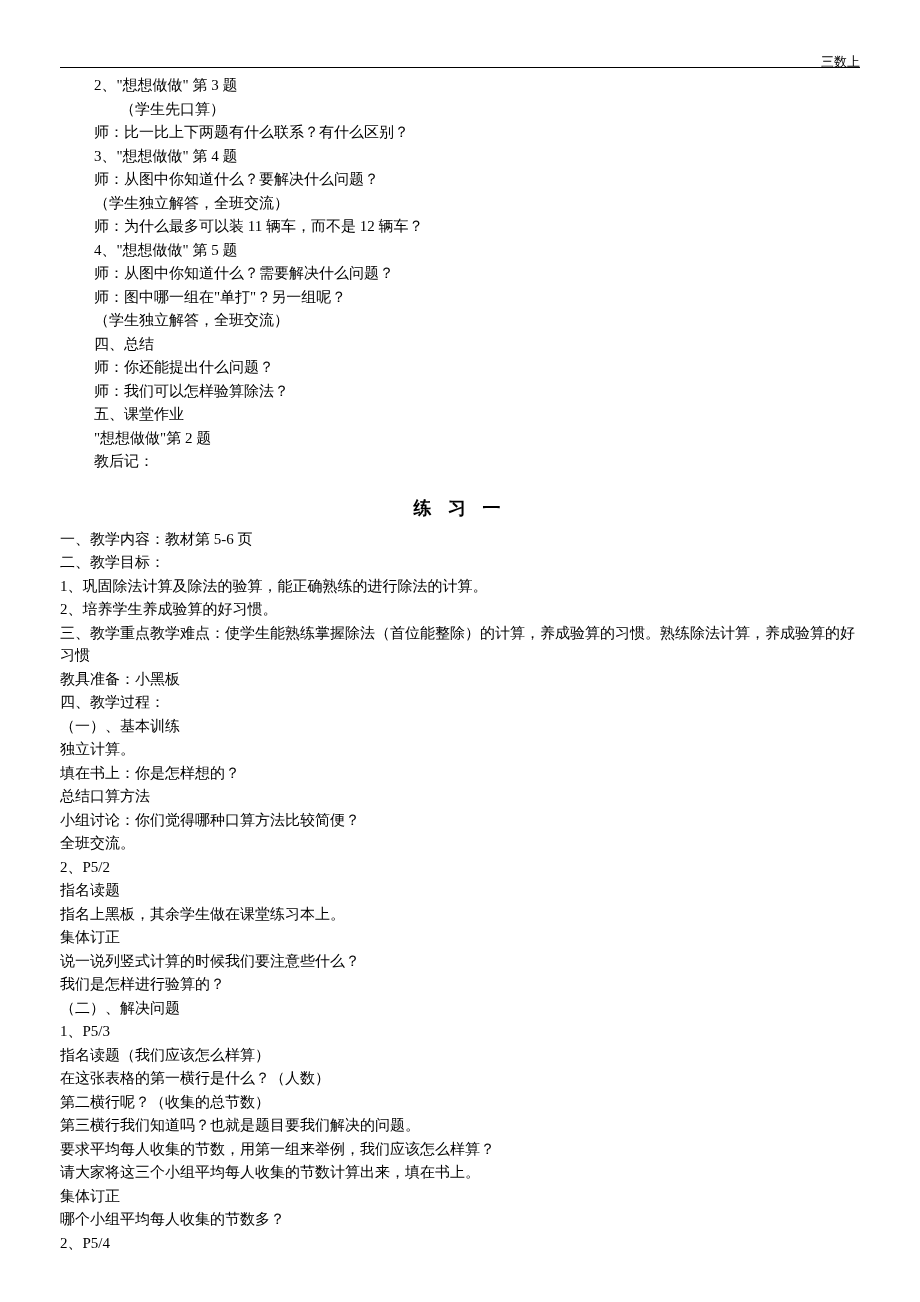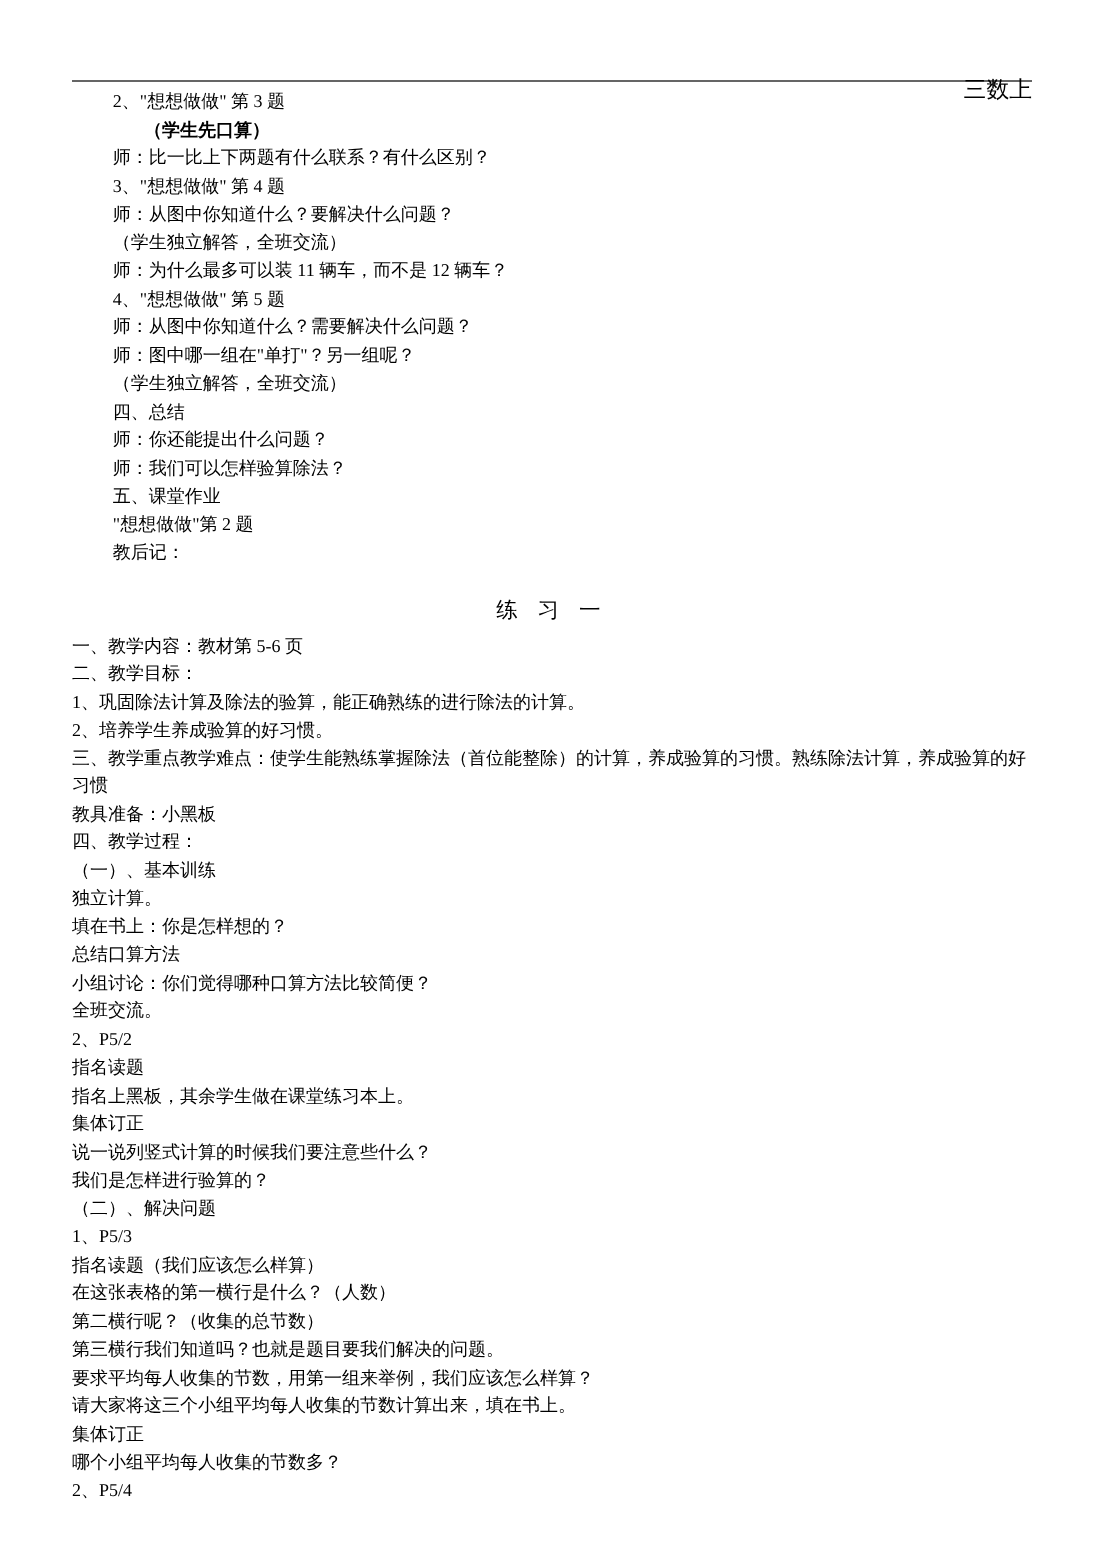--- a/index.html
+++ b/index.html
@@ -15,38 +15,37 @@
     width: 920px;
     min-height: 1302px;
     box-sizing: border-box;
     padding: 55px 60px 40px 60px;
     position: relative;
   }
   .header-right {
     position: absolute;
     top: 52px;
     right: 60px;
-    font-size: 19px;
-    margin-top: 10px;
+    font-size: 13px;
   }
   .hr-line {
     border: none;
     border-top: 1px solid #000;
     margin: 0;
     margin-top: 12px;
   }
   .content {
     margin-top: 6px;
   }
   .indent-1 { padding-left: 34px; }
-  .indent-2 { padding-left: 60px; font-weight: bold; }
+  .indent-2 { padding-left: 60px; }
   .section-title {
     text-align: center;
     letter-spacing: 6px;
-    font-weight: normal;
+    font-weight: bold;
     font-size: 18px;
     margin: 22px 0 6px 0;
   }
   p { margin: 1px 0; }
 </style>
 </head>
 <body>
 
 <div class="page">
   <div class="header-right">三数上</div>

